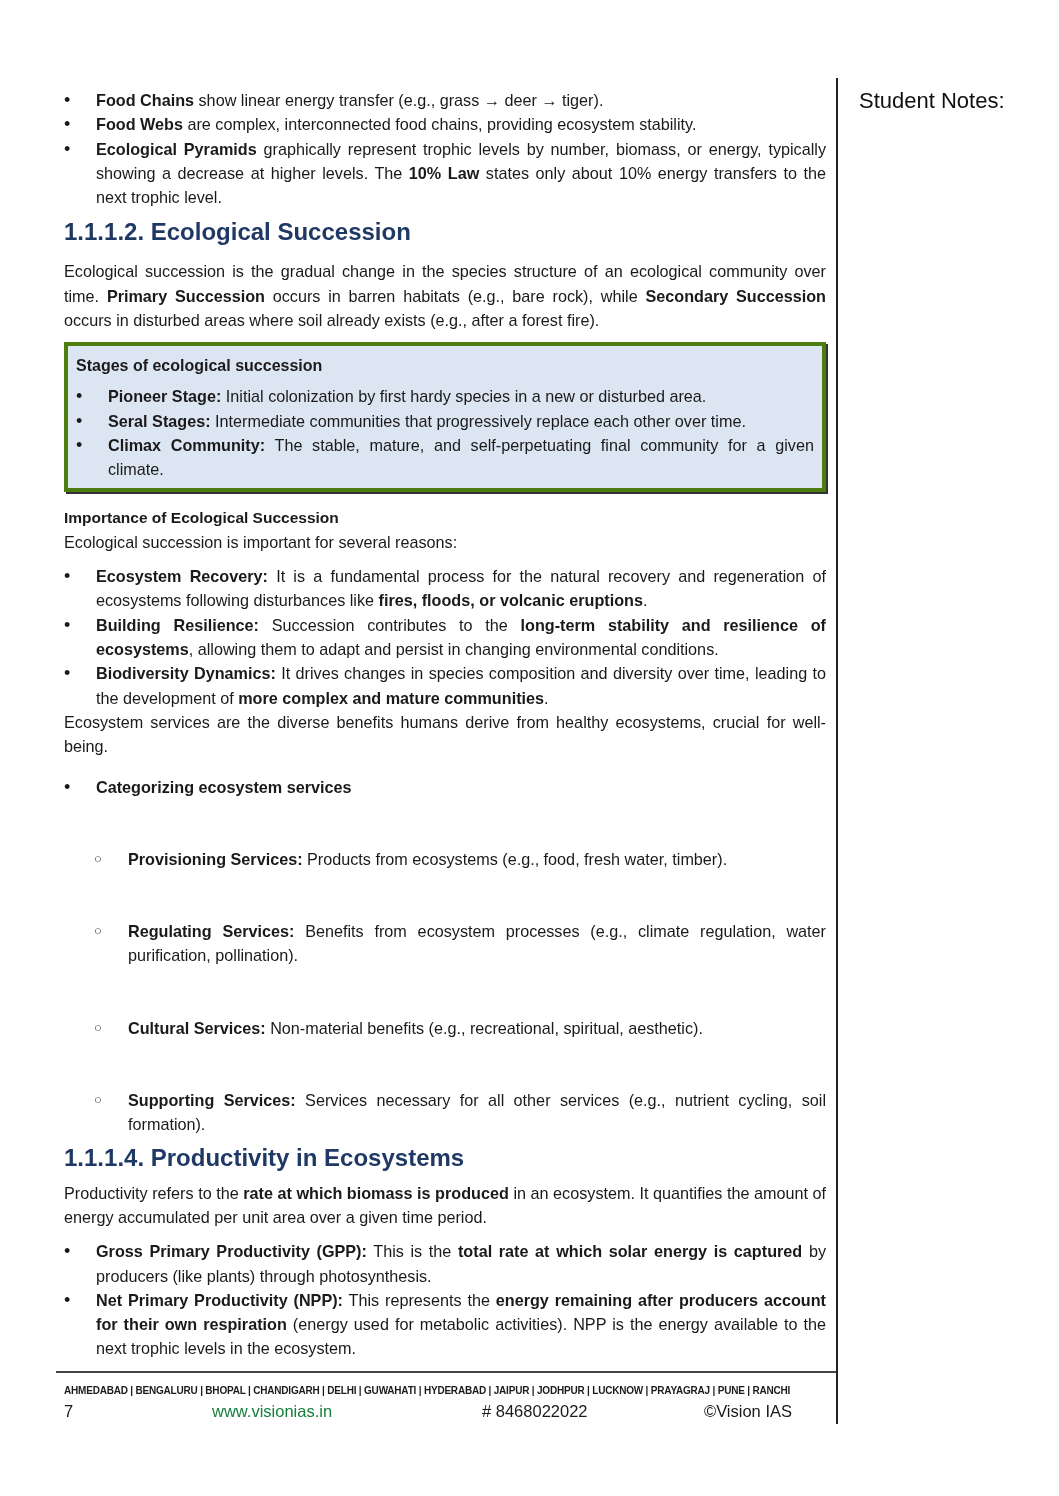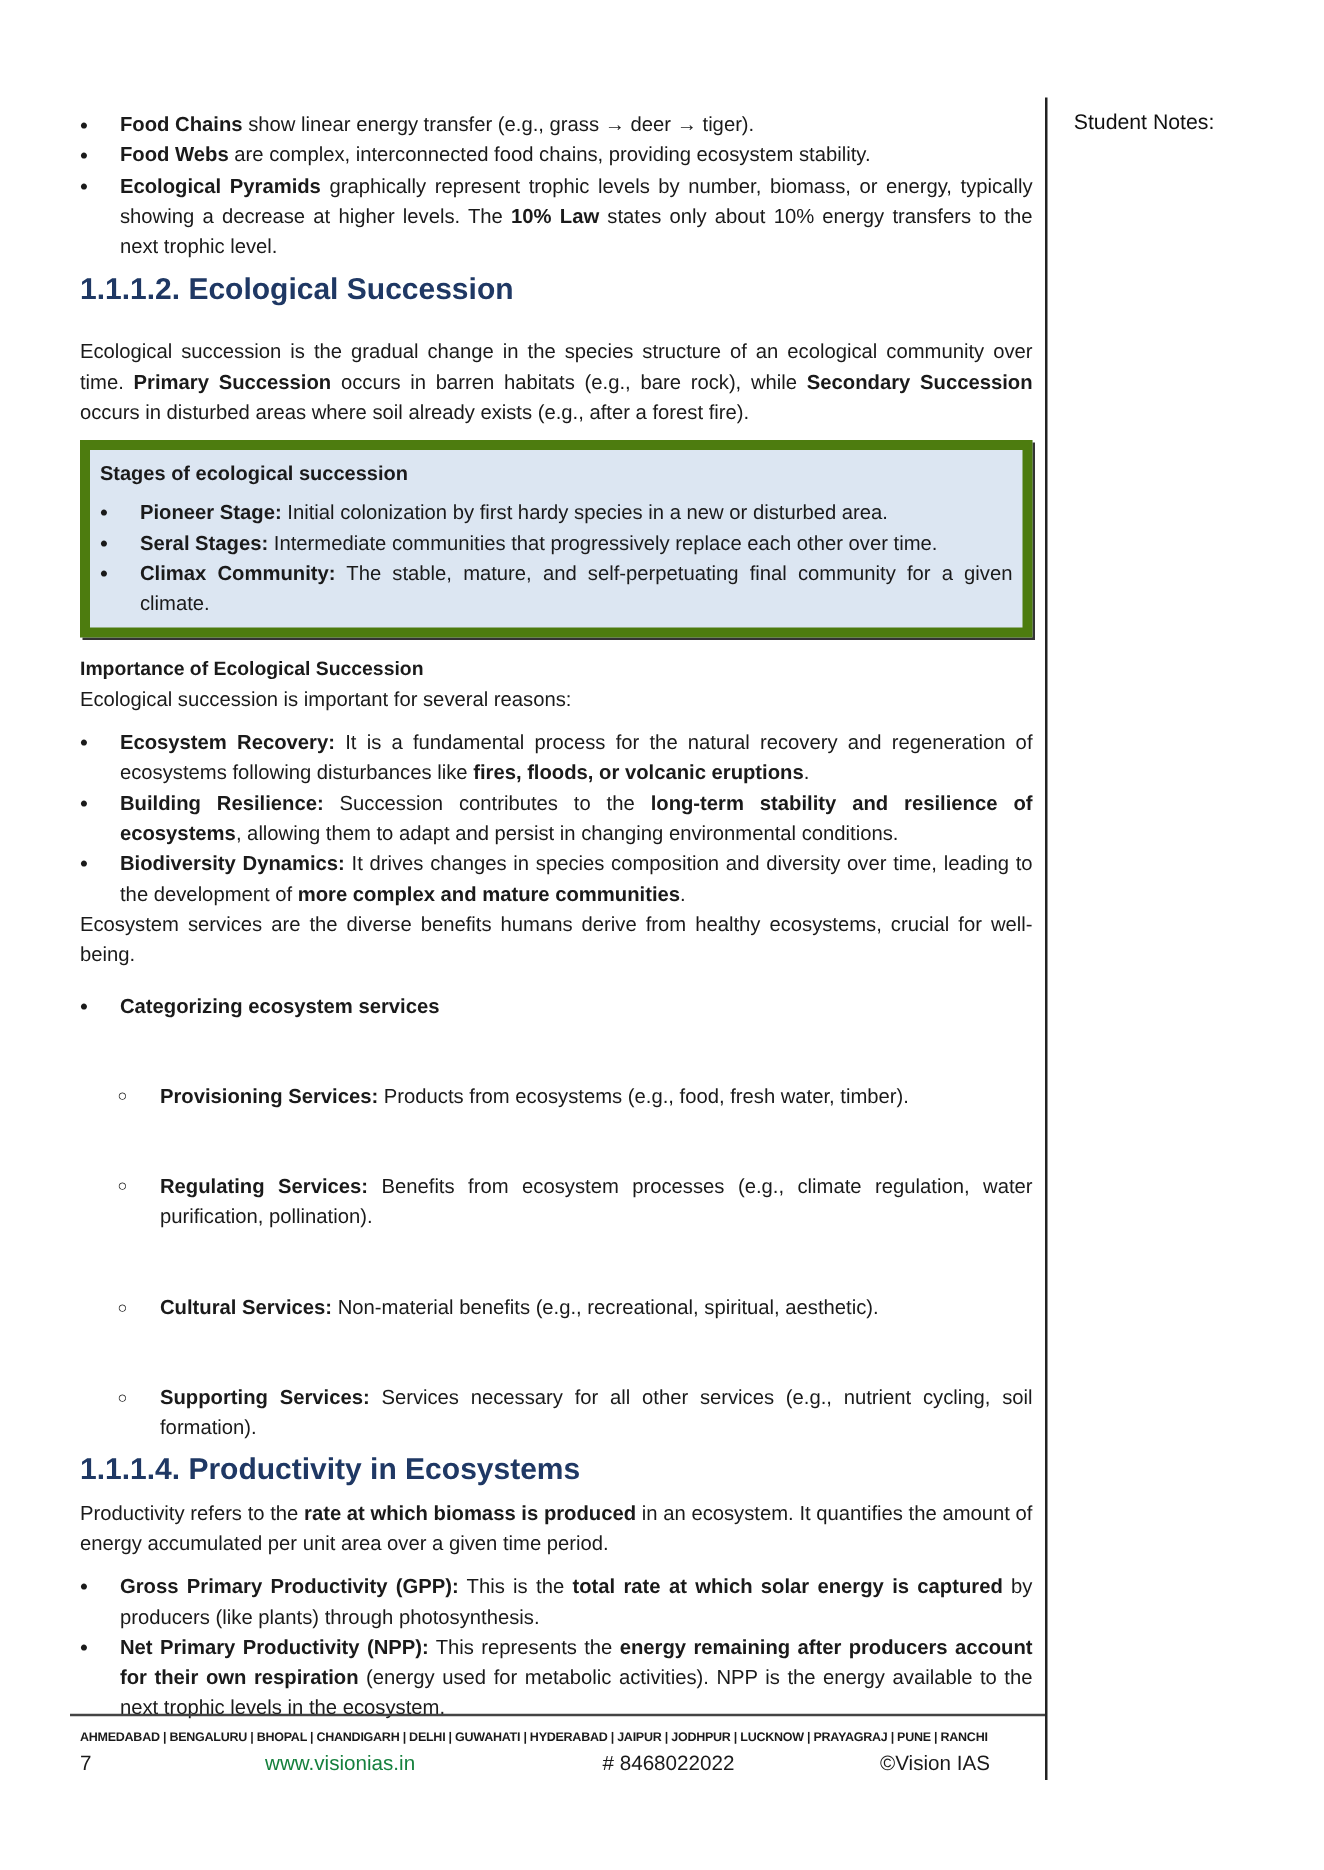--- a/index.html
+++ b/index.html
@@ -1,30 +1,30 @@
 <!DOCTYPE html>
 <html><head>
 <meta charset="utf-8">
 <style>
   html, body { margin: 0; padding: 0; background: #ffffff; }
   body { width: 1059px; height: 1496px; position: relative; overflow: hidden;
          font-family: "Liberation Sans", sans-serif; color: #1a1a1a; }
   .page { position: absolute; left: 0; top: 0; width: 1059px; height: 1496px; }
   .main { position: absolute; left: 64px; top: 88px; width: 762px; font-size: 16.2px; line-height: 24.3px; }
   .vline { position: absolute; left: 836px; top: 78px; width: 2px; height: 1346px; background: #222; }
-  .notes { position: absolute; left: 859px; top: 88px; font-size: 17px; color: #111; }
+  .notes { position: absolute; left: 859px; top: 88px; font-size: 22px; color: #111; }
   p { margin: 0; text-align: justify; }
   ul { margin: 0; padding: 0; list-style: none; }
   li { position: relative; padding-left: 32px; text-align: justify; }
   li::before { content: "\2022"; position: absolute; left: 0; top: 0; font-size: 18px; }
   li.sub { padding-left: 64px; margin-top: 48px; }
   li.sub::before { content: "\25CB"; left: 30px; font-size: 13px; }
   b { font-weight: bold; }
   h3 { margin: 0; font-size: 24px; font-weight: bold; color: #1f3864; line-height: 26px; }
-  .box { border: 8px solid #4d7c0f; background: #dce6f2; padding: 8px 8px 6px 8px; margin-top: 10px;
+  .box { border: 4px solid #4d7c0f; background: #dce6f2; padding: 8px 8px 6px 8px; margin-top: 10px;
          box-shadow: 2px 2px 0 #333; }
   .box h4 { margin: 0 0 6px 0; font-size: 16px; font-weight: bold; line-height: 24px; }
   .box li { padding-left: 32px; }
   .subhead { font-weight: bold; font-size: 15.5px; margin-top: 14px; }
   .footer-line { position: absolute; left: 56px; top: 1371px; width: 780px; height: 2px; background: #444; }
   .cities { position: absolute; left: 64px; top: 1385px; font-size: 10px; font-weight: bold; letter-spacing: -0.2px; white-space: nowrap; }
   .footer { position: absolute; top: 1402px; font-size: 16.5px; }
   .link { color: #15803d; }
 </style>
 </head>
@@ -35,21 +35,21 @@
   <div class="notes">Student Notes:</div>
 
   <div class="main">
     <ul>
       <li><b>Food Chains</b><span> show linear energy transfer (e.g., grass → deer → tiger).</span></li>
       <li><b>Food Webs</b><span> are complex, interconnected food chains, providing ecosystem stability.</span></li>
       <li><b>Ecological Pyramids</b><span> graphically represent trophic levels by number, biomass, or energy, typically showing a decrease at higher levels. The </span><b>10% Law</b><span> states only about 10% energy transfers to the next trophic level.</span></li>
     </ul>
 
     <h3 style="margin-top:10px">1.1.1.2. Ecological Succession</h3>
-    <p style="margin-top:24px"><span>Ecological succession is the gradual change in the species structure of an ecological community over time. </span><b>Primary Succession</b><span> occurs in barren habitats (e.g., bare rock), while </span><b>Secondary Succession</b><span> occurs in disturbed areas where soil already exists (e.g., after a forest fire).</span></p>
+    <p style="margin-top:14px"><span>Ecological succession is the gradual change in the species structure of an ecological community over time. </span><b>Primary Succession</b><span> occurs in barren habitats (e.g., bare rock), while </span><b>Secondary Succession</b><span> occurs in disturbed areas where soil already exists (e.g., after a forest fire).</span></p>
 
     <div class="box">
       <h4>Stages of ecological succession</h4>
       <ul>
         <li><b>Pioneer Stage:</b><span> Initial colonization by first hardy species in a new or disturbed area.</span></li>
         <li><b>Seral Stages:</b><span> Intermediate communities that progressively replace each other over time.</span></li>
         <li><b>Climax Community:</b><span> The stable, mature, and self-perpetuating final community for a given climate.</span></li>
       </ul>
     </div>
 

